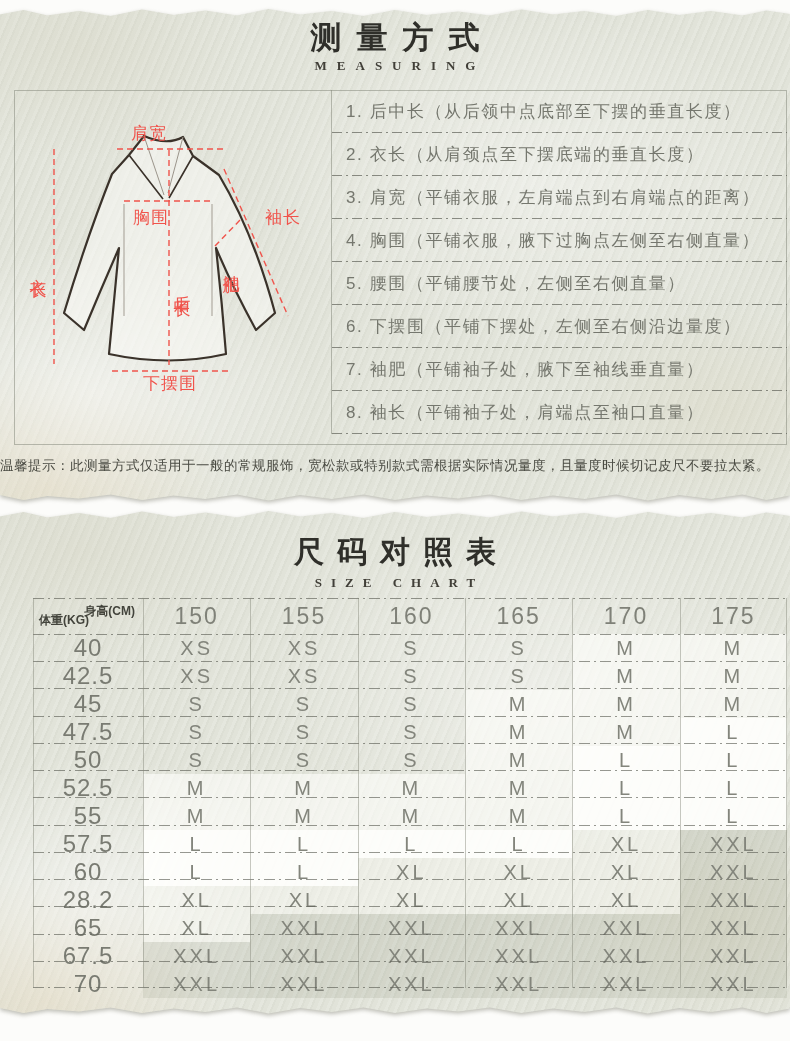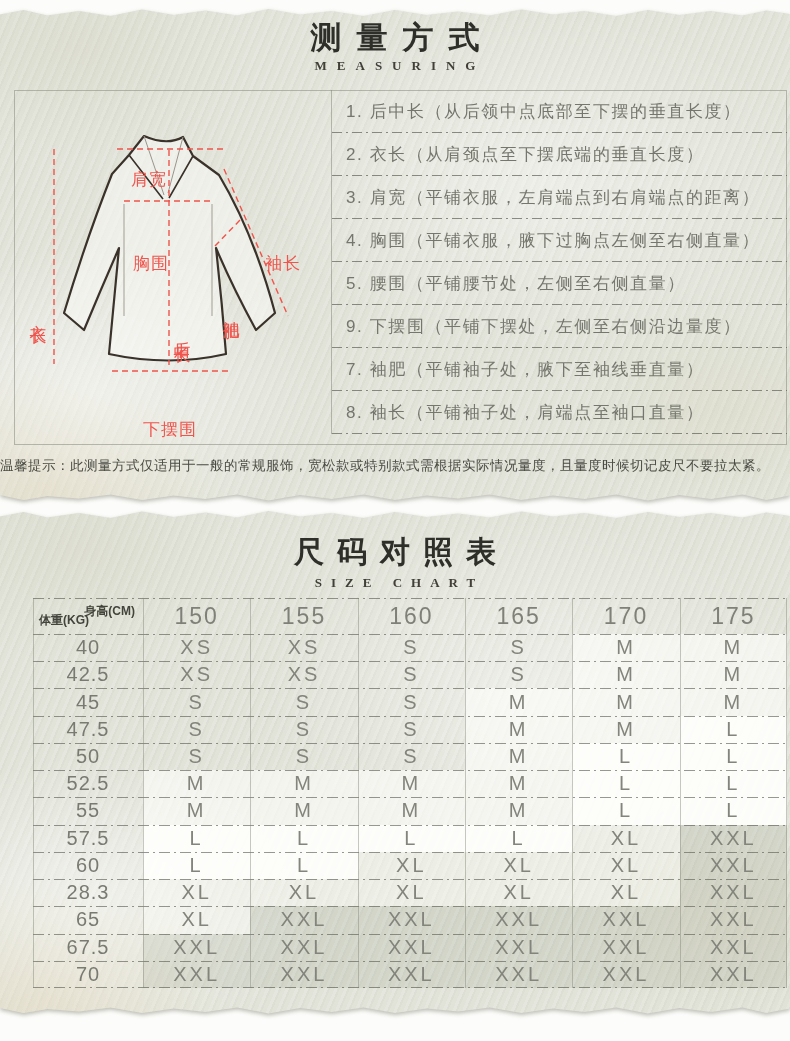--- a/index.html
+++ b/index.html
@@ -39,21 +39,21 @@
   #s-sub  {top:575px;font-size:13px;letter-spacing:9px;text-indent:9px;color:#413f38;}
 
   
   #content-box{position:absolute;left:14px;top:90px;width:771px;height:353px;
                border:1px solid rgba(135,138,125,.55);}
 
   
   #diagram{position:absolute;left:12px;top:92px;width:320px;height:350px;}
   #diagram svg{position:absolute;left:0;top:0;}
   .dlabel{position:absolute;color:#f0544c;font-size:17px;letter-spacing:1px;
-          line-height:1.15;text-align:center;margin-top:46px;}
+          line-height:1.15;text-align:center;}
   .dlabel.v{writing-mode:vertical-rl;text-orientation:upright;letter-spacing:3px;}
   #lb-shoulder{left:100px;top:32px;width:74px;}
   #lb-chest   {left:105px;top:116px;width:68px;}
   #lb-sleevelen{left:227px;top:116px;width:64px;padding-left:12px;}
   #lb-garlen  {left:16px;top:153px;height:46px;}
   #lb-backcen {left:160px;top:160px;height:66px;}
   #lb-sleevew {left:209px;top:146px;height:52px;}
   #lb-hem     {left:112px;top:282px;width:92px;}
 
   
@@ -67,21 +67,21 @@
 
   #tip{position:absolute;left:0;top:457px;width:100%;text-align:left;
        font-size:13.5px;color:#4a4b43;letter-spacing:.5px;}
 
   
   #size-table{position:absolute;left:33px;top:598px;width:754px;height:390px;
               display:grid;grid-template-columns:110px repeat(6,1fr);
               grid-template-rows:36px repeat(13,1fr);}
   .cell{position:relative;display:flex;align-items:center;justify-content:center;}
   .hcell{font-size:23px;color:#7f8178;letter-spacing:2px;}
-  .wcell{font-size:20px;color:#797b72;letter-spacing:1px;}
+  .wcell{font-size:24px;color:#797b72;letter-spacing:1px;}
   .scell{font-size:20px;color:#83857c;letter-spacing:3px;}
   .sh-M  {background:rgba(255,255,251,.60);}
   .sh-L  {background:rgba(255,255,253,.90);}
   .sh-XL {background:rgba(255,255,250,.38);}
   .sh-XXL{background:rgba(88,96,64,.10);}
   .corner-h{position:absolute;top:5px;right:8px;font-size:12px;font-weight:700;color:#43443c;margin-left:42px;}
   .corner-w{position:absolute;left:6px;bottom:5px;font-size:12px;font-weight:700;color:#43443c;}
   .tline-h{position:absolute;left:0;width:100%;height:1px;
         background:repeating-linear-gradient(90deg, rgba(95,97,88,.65) 0 11px,
                    transparent 11px 15px, rgba(95,97,88,.65) 15px 17px, transparent 17px 21px);}
@@ -134,21 +134,21 @@
     <div class="dlabel v" id="lb-sleevew">袖肥</div>
     <div class="dlabel" id="lb-hem">下摆围</div>
   </div>
 
   <div id="steps">
     <div class="step">1. 后中长（从后领中点底部至下摆的垂直长度）</div>
     <div class="step">2. 衣长（从肩颈点至下摆底端的垂直长度）</div>
     <div class="step">3. 肩宽（平铺衣服，左肩端点到右肩端点的距离）</div>
     <div class="step">4. 胸围（平铺衣服，腋下过胸点左侧至右侧直量）</div>
     <div class="step">5. 腰围（平铺腰节处，左侧至右侧直量）</div>
-    <div class="step">9. 下摆围（平铺下摆处，左侧至右侧沿边量度）</div>
+    <div class="step">6. 下摆围（平铺下摆处，左侧至右侧沿边量度）</div>
     <div class="step">7. 袖肥（平铺袖子处，腋下至袖线垂直量）</div>
     <div class="step">8. 袖长（平铺袖子处，肩端点至袖口直量）</div>
   </div>
 
   <div id="tip">温馨提示：此测量方式仅适用于一般的常规服饰，宽松款或特别款式需根据实际情况量度，且量度时候切记皮尺不要拉太紧。</div>
 
   <div class="sec-title" id="s-title">尺码对照表</div>
   <div class="sec-title" id="s-sub">SIZE CHART</div>
 
   <div id="size-table">
@@ -219,21 +219,21 @@
       <div class="cell scell sh-L">L</div>
       <div class="cell scell sh-XL">XL</div>
       <div class="cell scell sh-XXL">XXL</div>
       <div class="cell wcell">60</div>
       <div class="cell scell sh-L">L</div>
       <div class="cell scell sh-L">L</div>
       <div class="cell scell sh-XL">XL</div>
       <div class="cell scell sh-XL">XL</div>
       <div class="cell scell sh-XL">XL</div>
       <div class="cell scell sh-XXL">XXL</div>
-      <div class="cell wcell">28.3</div>
+      <div class="cell wcell">28.2</div>
       <div class="cell scell sh-XL">XL</div>
       <div class="cell scell sh-XL">XL</div>
       <div class="cell scell sh-XL">XL</div>
       <div class="cell scell sh-XL">XL</div>
       <div class="cell scell sh-XL">XL</div>
       <div class="cell scell sh-XXL">XXL</div>
       <div class="cell wcell">65</div>
       <div class="cell scell sh-XL">XL</div>
       <div class="cell scell sh-XXL">XXL</div>
       <div class="cell scell sh-XXL">XXL</div>

